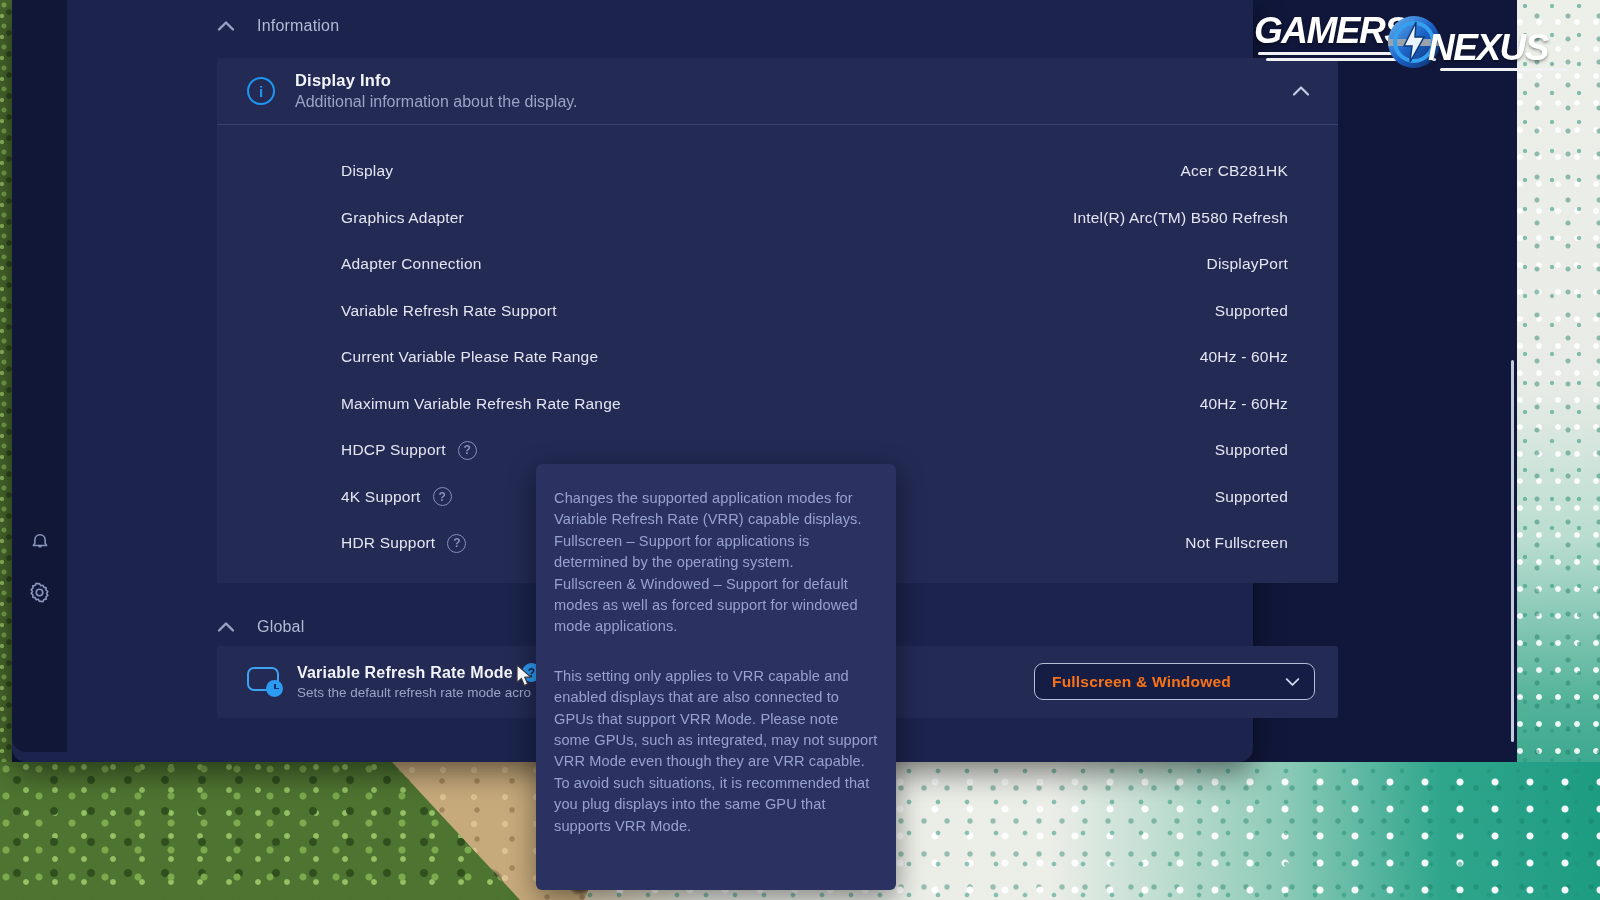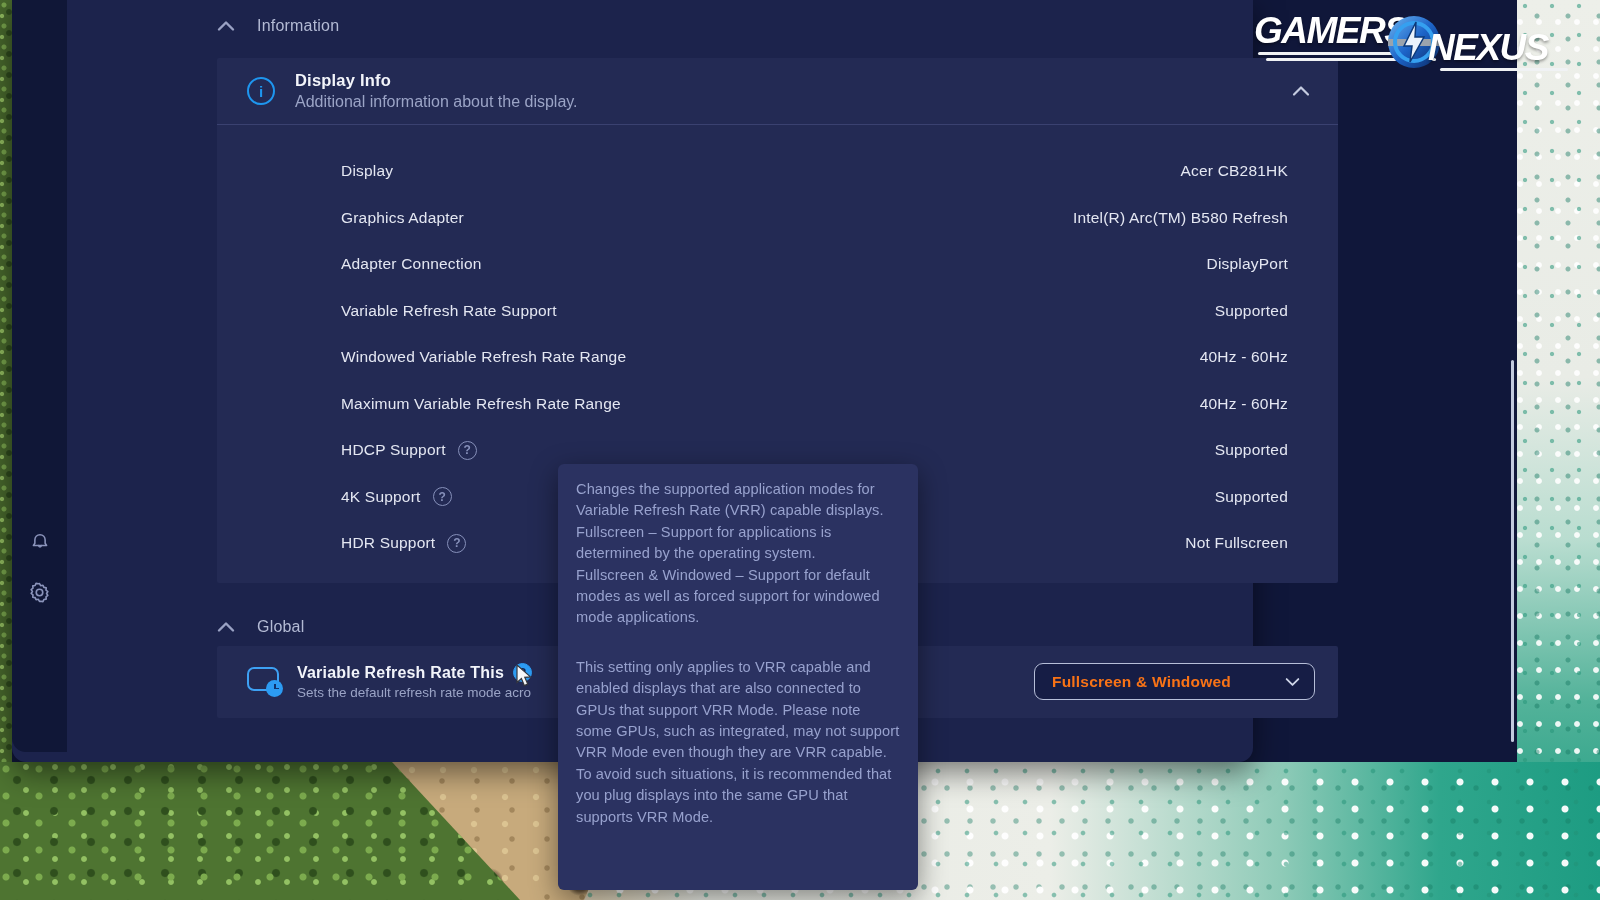--- a/index.html
+++ b/index.html
@@ -99,23 +99,23 @@
   .vrr-title-line { display:flex; align-items:center; gap:9px; }
   .vrr-title { color:#f2f4fa; font-size:16px; font-weight:700; letter-spacing:.2px; }
   .q-icon.active { background:#2c9bf2; border-color:#2c9bf2; color:#122250; }
   .vrr-sub { color:#9ba4c6; font-size:13.5px; margin-top:3px; white-space:nowrap; overflow:hidden; }
   .dropdown { flex:none; width:281px; height:37px; border:1.5px solid #b6bed8; border-radius:9px;
     background:#161d45; display:flex; align-items:center; padding:0 14px 0 17px; cursor:pointer; }
   .dd-value { flex:1; color:#f97316; font-size:15.5px; font-weight:700; letter-spacing:.2px; }
   .dropdown .chev { color:#cfd5e8; display:flex; }
 
   
-  .tooltip { position:absolute; left:558px; top:464px; width:360px; height:426px;
+  .tooltip { position:absolute; left:536px; top:464px; width:360px; height:426px;
     background:#2b3261; border-radius:6px; box-shadow:0 8px 28px rgba(0,0,0,.45);
-    padding:15px 18px; z-index:30; }
+    padding:24px 18px; z-index:30; }
   .tooltip p { color:#98a2ce; font-size:14.6px; line-height:21.4px; white-space:pre-line;
     letter-spacing:.1px; }
   .tooltip p + p { margin-top:28px; }
 
   
   .logo { position:absolute; left:1250px; top:6px; width:320px; height:60px; z-index:40; }
   .logo-word { position:absolute; color:#fff; font-weight:900; font-style:italic;
     font-size:37px; letter-spacing:-1.5px; text-shadow:0 2px 3px rgba(0,0,0,.35); }
   .logo-g { left:4px; top:4px; }
   .logo-n { left:178px; top:21px; }
@@ -212,21 +212,21 @@
   <div class="row">
     <div class="row-label-wrap">
       <span class="row-label">Variable Refresh Rate Support</span>
 
     </div>
     <span class="row-value">Supported</span>
   </div>
 
   <div class="row">
     <div class="row-label-wrap">
-      <span class="row-label">Windowed Variable Refresh Rate Range</span>
+      <span class="row-label">Current Variable Please Rate Range</span>
 
     </div>
     <span class="row-value">40Hz - 60Hz</span>
   </div>
 
   <div class="row">
     <div class="row-label-wrap">
       <span class="row-label">Maximum Variable Refresh Rate Range</span>
 
     </div>
@@ -268,21 +268,21 @@
         <span class="sh-label">Global</span>
       </div>
 
       <div class="vrr-card">
         <span class="vrr-icon">
           <span class="vrr-screen"></span>
             <span class="vrr-clock"></span>
         </span>
         <span class="vrr-text">
           <div class="vrr-title-line">
-            <span class="vrr-title">Variable Refresh Rate This</span>
+            <span class="vrr-title">Variable Refresh Rate Mode</span>
             <span class="q-icon active">?</span>
           </div>
           <div class="vrr-sub">Sets the default refresh rate mode acro</div>
         </span>
         <span class="dropdown">
           <span class="dd-value">Fullscreen &amp; Windowed</span>
           <span class="chev">
             <svg width="15" height="10" viewBox="0 0 18 12" fill="none" stroke="currentColor" stroke-width="2.2" stroke-linecap="round" stroke-linejoin="round">
                 <path d="M2 2.5 9 9.5l7-7"></path>
               </svg>

